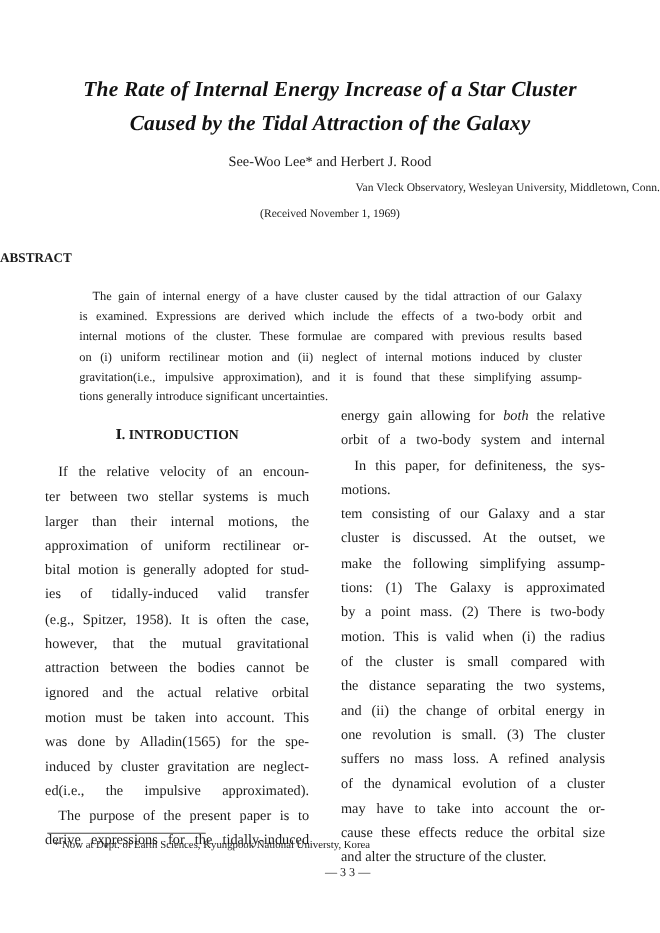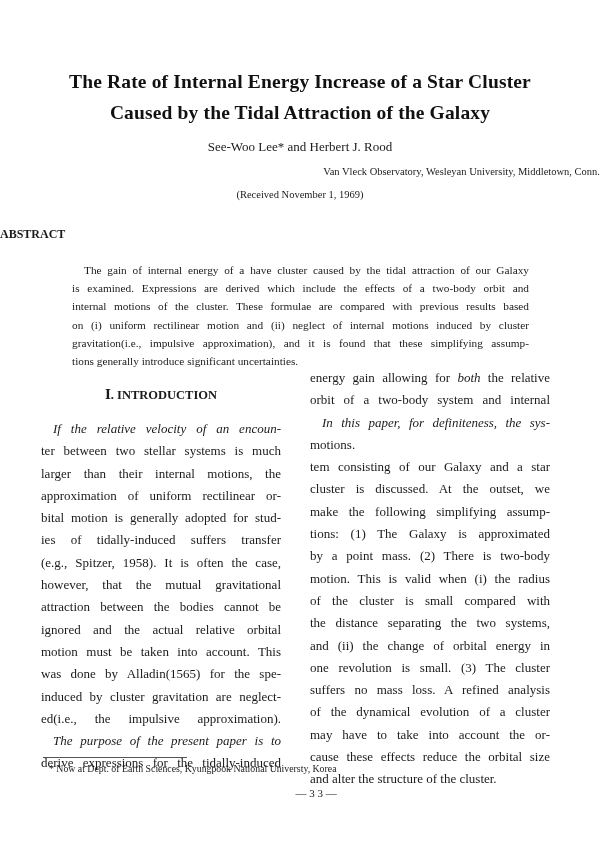--- a/index.html
+++ b/index.html
@@ -3,21 +3,21 @@
 <meta charset="utf-8">
 <style>
   html, body { margin: 0; padding: 0; background: #ffffff; }
   body {
     width: 600px; height: 848px; position: relative; overflow: hidden;
     font-family: "Liberation Serif", "DejaVu Serif", serif; color: #1a1a1a;
   }
   .title {
     position: absolute; left: 0; width: 600px; top: 66px;
     text-align: center; font-weight: bold; font-size: 19.5px; line-height: 31px;
-    letter-spacing: 0.15px; color: #111;
+    letter-spacing: 0.15px; color: #111; font-style: italic;
   }
   .authors {
     position: absolute; left: 0; width: 600px; top: 139px;
     text-align: center; font-size: 13px; line-height: 16px;
   }
   .affil {
     position: absolute; left: 0; width: 600px; top: 165px;
     text-align: right; font-size: 10.5px; line-height: 14px;
   }
   .received {
@@ -33,21 +33,21 @@
     font-size: 11.3px; line-height: 18.2px; text-align: justify;
   }
   .abstract .ln { display: block; text-align: justify; text-align-last: justify; white-space: nowrap; }
   .abstract .ln.first { text-indent: 12px; }
   .abstract .ln.last { text-align-last: left; }
   .col {
     position: absolute; font-size: 13px; line-height: 22.3px;
   }
   .col .ln { display: block; text-align: justify; text-align-last: justify; white-space: nowrap; height: 22.3px; }
   .col .ln.last { text-align-last: left; }
-  .col .ln.indent { padding-left: 12px; font-style: italic; }
+  .col .ln.indent { padding-left: 12px; }
   .col-left { left: 41px; width: 240px; top: 418px; }
   .col-right { left: 310px; width: 240px; top: 367px; }
   .sec-head {
     position: absolute; left: 41px; width: 240px; top: 387px;
     text-align: center; font-weight: bold; font-size: 12.5px; line-height: 16px;
   }
   .fn-rule {
     position: absolute; left: 43px; top: 757px; width: 144px; height: 0;
     border-top: 1px solid #555;
   }
@@ -83,29 +83,29 @@
 </div>
 
 <div class="sec-head">Ⅰ. INTRODUCTION</div>
 
 <div class="col col-left">
   <span class="ln indent">If the relative velocity of an encoun-</span>
   <span class="ln">ter between two stellar systems is much</span>
   <span class="ln">larger than their internal motions, the</span>
   <span class="ln">approximation of uniform rectilinear or-</span>
   <span class="ln">bital motion is generally adopted for stud-</span>
-  <span class="ln">ies of tidally-induced suffers transfer</span>
+  <span class="ln">ies of tidally-induced valid transfer</span>
   <span class="ln">(e.g., Spitzer, 1958). It is often the case,</span>
   <span class="ln">however, that the mutual gravitational</span>
   <span class="ln">attraction between the bodies cannot be</span>
   <span class="ln">ignored and the actual relative orbital</span>
   <span class="ln">motion must be taken into account. This</span>
   <span class="ln">was done by Alladin(1565) for the spe-</span>
   <span class="ln">induced by cluster gravitation are neglect-</span>
-  <span class="ln">ed(i.e., the impulsive approximation).</span>
+  <span class="ln">ed(i.e., the impulsive approximated).</span>
   <span class="ln indent">The purpose of the present paper is to</span>
   <span class="ln">derive expressions for the tidally-induced</span>
 </div>
 
 <div class="col col-right">
   <span class="ln"><span>energy gain allowing for </span><em>both</em><span> the relative</span></span>
   <span class="ln">orbit of a two-body system and internal</span>
   <span class="ln indent">In this paper, for definiteness, the sys-</span>
   <span class="ln last">motions.</span>
   <span class="ln">tem consisting of our Galaxy and a star</span>

